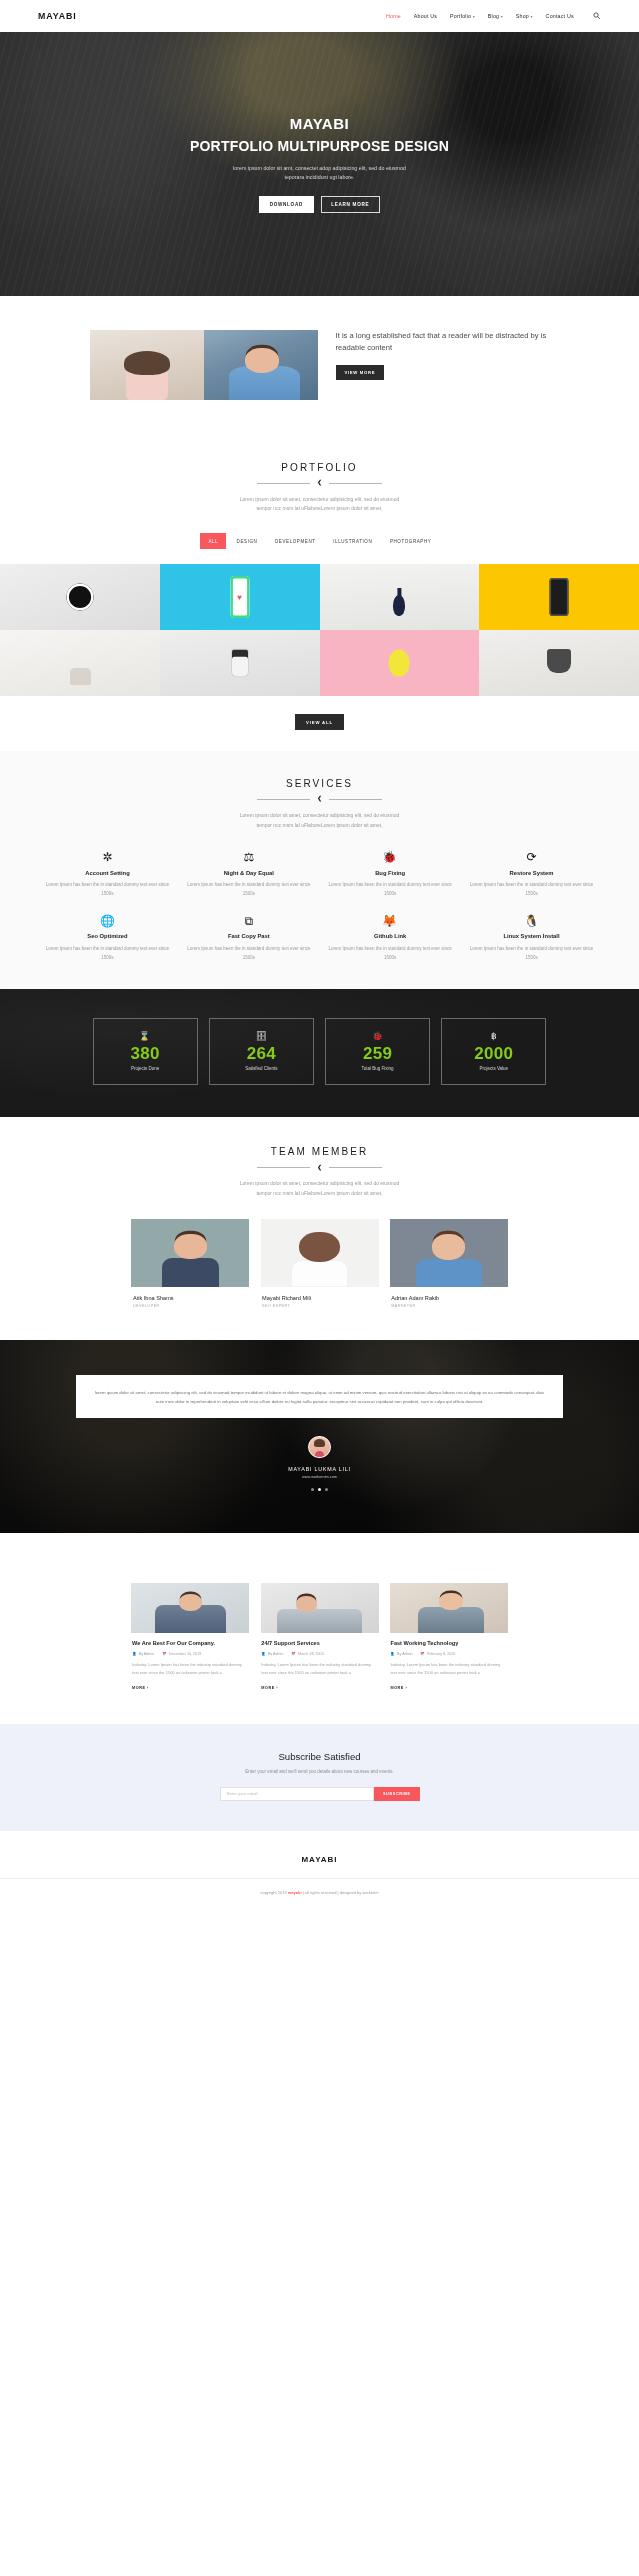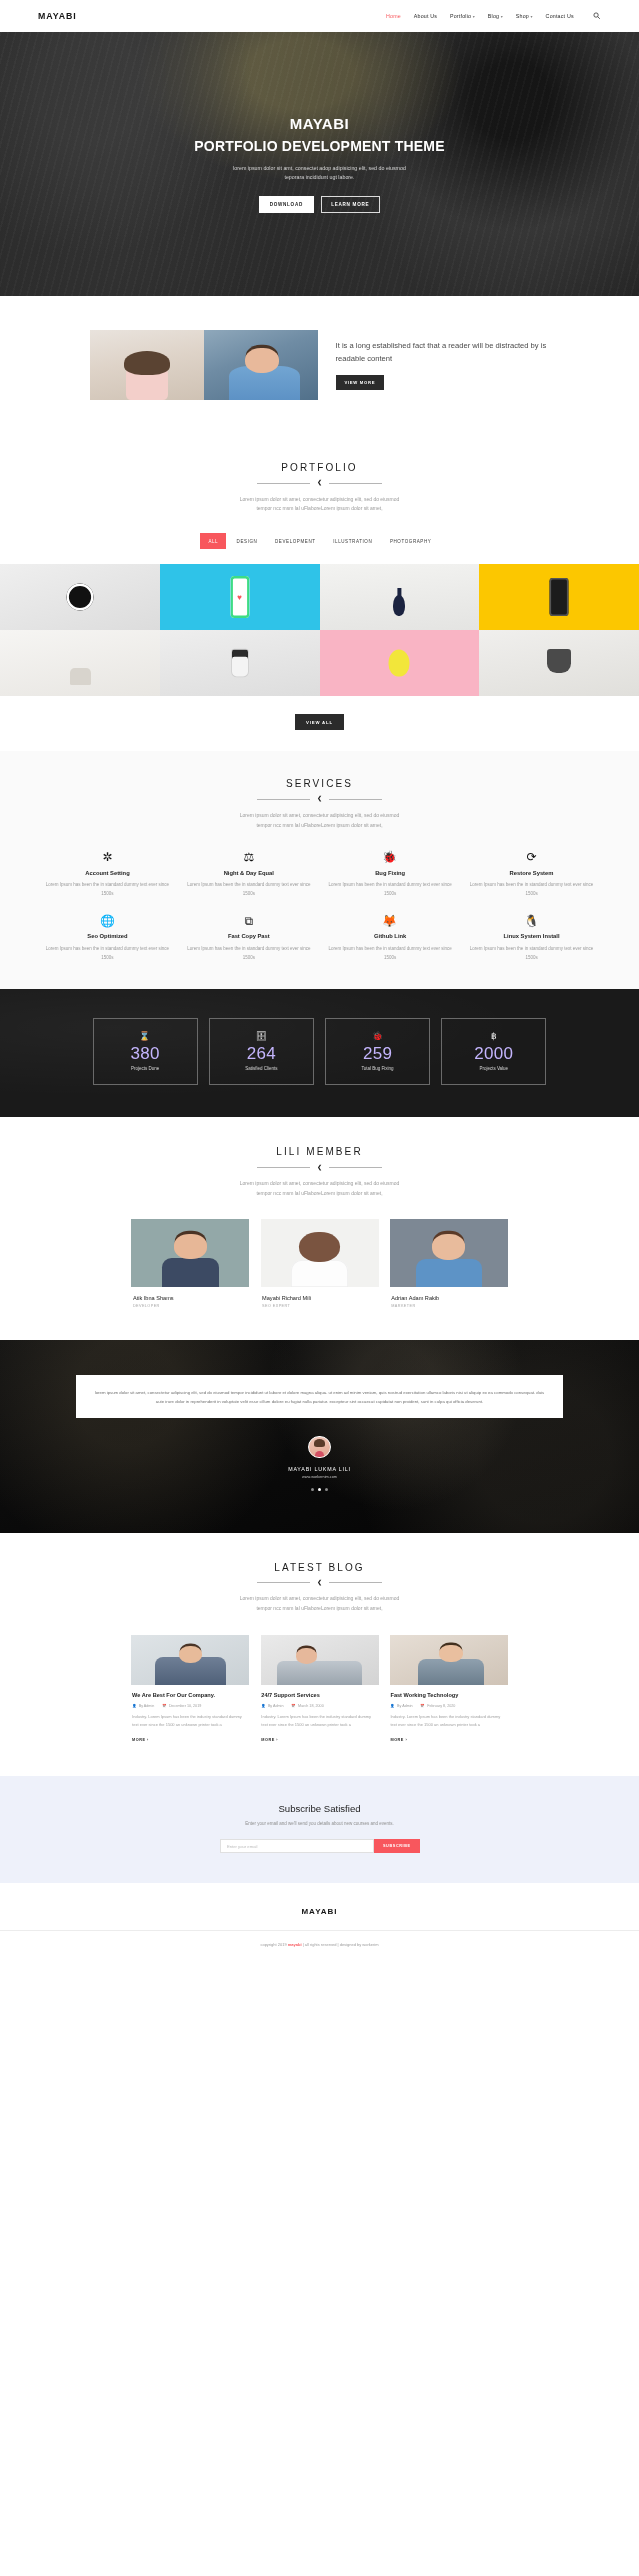--- a/index.html
+++ b/index.html
@@ -76,21 +76,21 @@
   .btn-outline {
     background:transparent; color:#fff; font-size:4.6px; font-weight:bold;
     letter-spacing:0.7px; padding:4.8px 9.6px; border:0.8px solid #dcdcdc; cursor:pointer;
   }
 
   
   .about {
     padding:34px 0 35px; background:#fff;
     display:flex; justify-content:center;
   }
-  .about-row { display:flex; width:459px; align-items:center; }
+  .about-row { display:flex; width:459px; align-items:flex-start; }
   .about-imgs { display:flex; width:228px; height:70px; }
   .ph { flex:1; position:relative; overflow:hidden; }
   .ph-woman {
     background:linear-gradient(170deg,#e9e3dd 0%,#ded3c8 45%,#cfc2b4 100%);
   }
   .ph-woman:before{
     content:""; position:absolute; left:32%; top:36%; width:36%; height:64%;
     background:linear-gradient(180deg,#f0c4b8 0 22%, #f0b7b2 22% 34%, #f3cfca 34% 100%);
     border-radius:46% 46% 12% 12%;
   }
@@ -205,21 +205,21 @@
     background:radial-gradient(ellipse at 18% 30%, rgba(255,255,255,.045), transparent 55%);
   }
   .cnt-row {
     position:relative; display:flex; justify-content:center; gap:11.2px;
   }
   .cnt {
     width:105px; height:67px; border:0.8px solid #6a6a6a;
     display:flex; flex-direction:column; align-items:center; justify-content:center;
   }
   .cnt-ico { color:#fff; font-size:8.8px; line-height:1; margin-bottom:2.4px; }
-  .cnt-num { color:#c4b5fd; font-size:17px; font-weight:normal; letter-spacing:0.3px; line-height:1.15; }
+  .cnt-num { color:#84cc16; font-size:17px; font-weight:bold; letter-spacing:0.3px; line-height:1.15; }
   .cnt-label { color:#d6d6d6; font-size:4.5px; margin-top:3.2px; }
 
   
   .team { background:#fff; padding:29px 0 32px; }
   .team-grid {
     display:flex; justify-content:center; gap:11.2px; margin-top:21px;
   }
   .member { width:118px; }
   .member-img { height:68px; position:relative; overflow:hidden; }
   .m1 { background:#93a8a8; }
@@ -347,21 +347,21 @@
           <line x1="13" y1="13" x2="19" y2="19"></line>
       </svg>
     </span>
   </div>
 </div>
 
 <div class="hero">
   <div class="hero-bg"></div>
   <div class="hero-inner">
     <div class="hero-title">MAYABI</div>
-    <div class="hero-sub">PORTFOLIO DEVELOPMENT THEME</div>
+    <div class="hero-sub">PORTFOLIO MULTIPURPOSE DESIGN</div>
     <div class="hero-text">
       <div>lorem ipsum dolor sit amt, consectet adop adipisicing elit, sed do eiusmod</div>
       <div>teporara incididunt ugt labore.</div>
     </div>
     <div class="hero-btns">
       <button class="btn-light">DOWNLOAD</button>
       <button class="btn-outline">LEARN MORE</button>
     </div>
   </div>
 </div>
@@ -491,21 +491,21 @@
     <div class="cnt">
       <div class="cnt-ico">฿</div>
       <div class="cnt-num">2000</div>
       <div class="cnt-label">Projects Value</div>
     </div>
   </div>
 </div>
 
 <div class="team">
   <div class="sec-head">
-    <div class="sec-title">LILI MEMBER</div>
+    <div class="sec-title">TEAM MEMBER</div>
     <div class="divider">
       <i></i>
       <b>❮</b>
       <i></i>
     </div>
     <div class="sec-desc">
       <div>Lorem ipsum dolor sit amet, consectetur adipisicing elit, sed do eiusmod</div>
       <div>tempor ncc msm lal uFlaboreLorem ipsum dolor sit amet,</div>
     </div>
   </div>
@@ -545,32 +545,20 @@
     <div class="testi-site">www.workernim.com</div>
     <div class="dots">
       <span class="dot"></span>
       <span class="dot on"></span>
       <span class="dot"></span>
     </div>
   </div>
 </div>
 
 <div class="blog">
-  <div class="sec-head">
-    <div class="sec-title">LATEST BLOG</div>
-    <div class="divider">
-      <i></i>
-      <b>❮</b>
-      <i></i>
-    </div>
-    <div class="sec-desc">
-      <div>Lorem ipsum dolor sit amet, consectetur adipisicing elit, sed do eiusmod</div>
-      <div>tempor ncc msm lal uFlaboreLorem ipsum dolor sit amet,</div>
-    </div>
-  </div>
   <div class="blog-grid">
     <div class="post">
       <div class="post-img b1"></div>
       <div class="post-body">
         <div class="post-title">We Are Best For Our Company.</div>
         <div class="post-meta">
           <span class="meta-i">
               <span>👤</span>
               <span>By Admin</span>
             </span>

